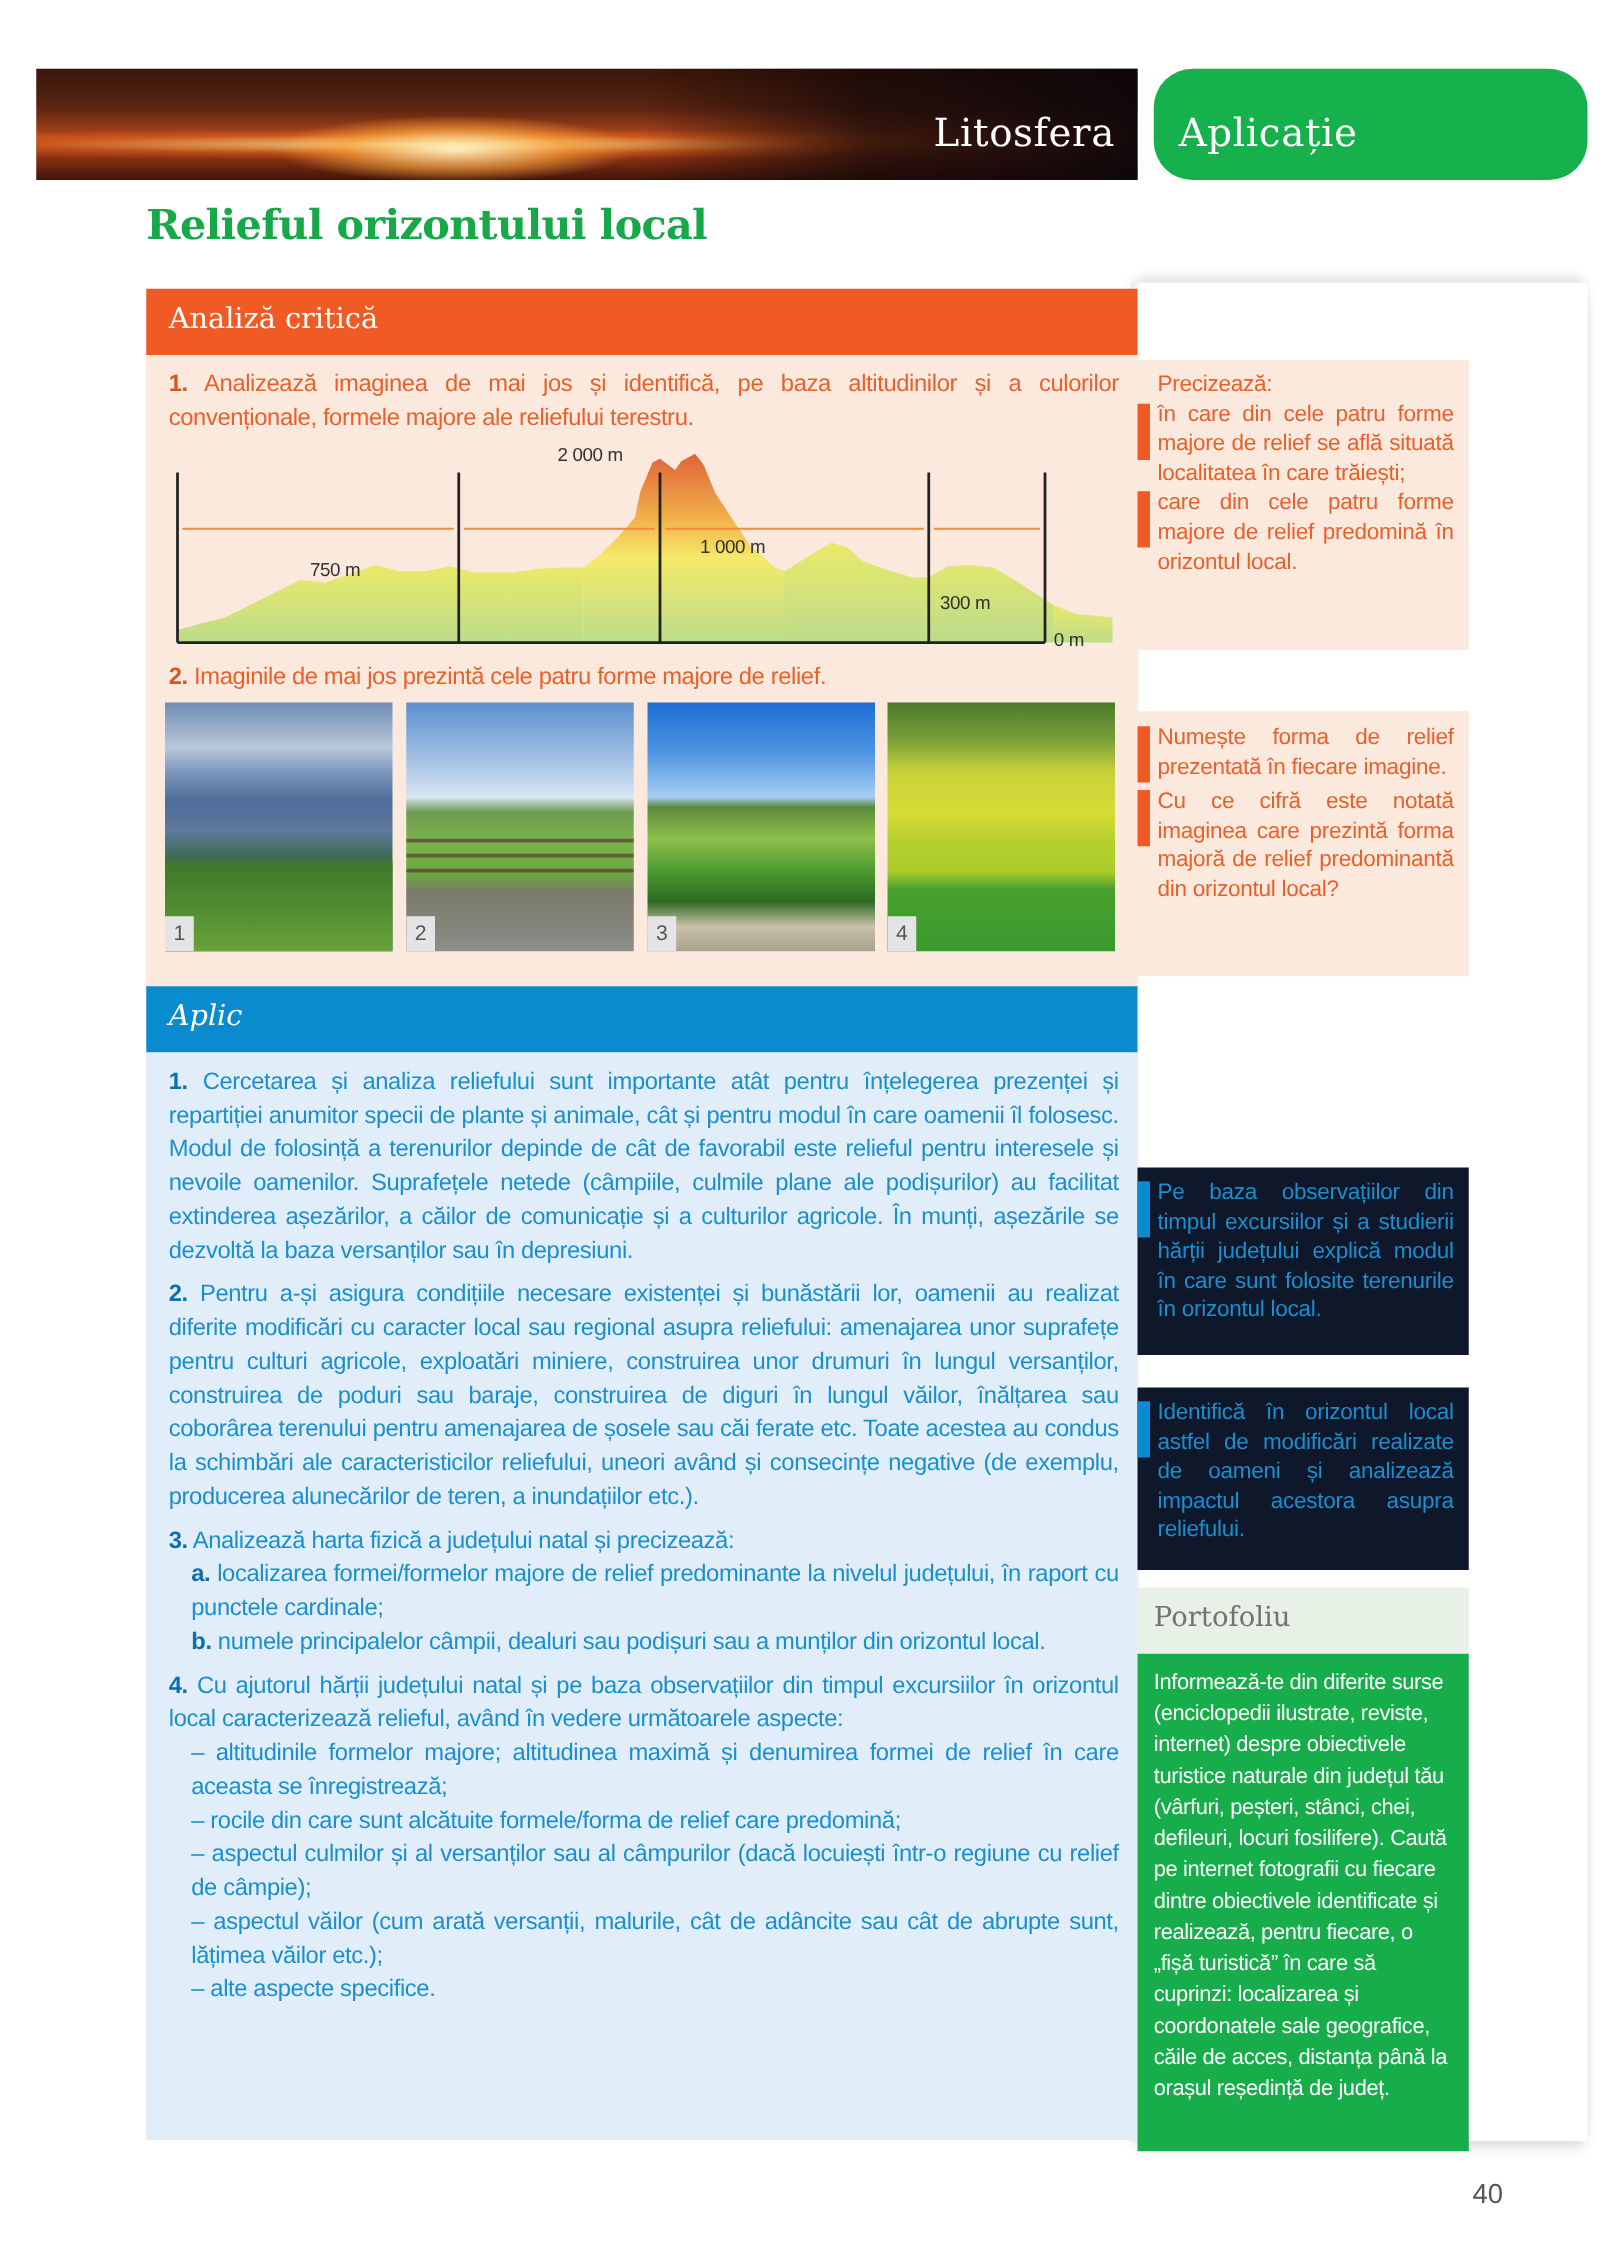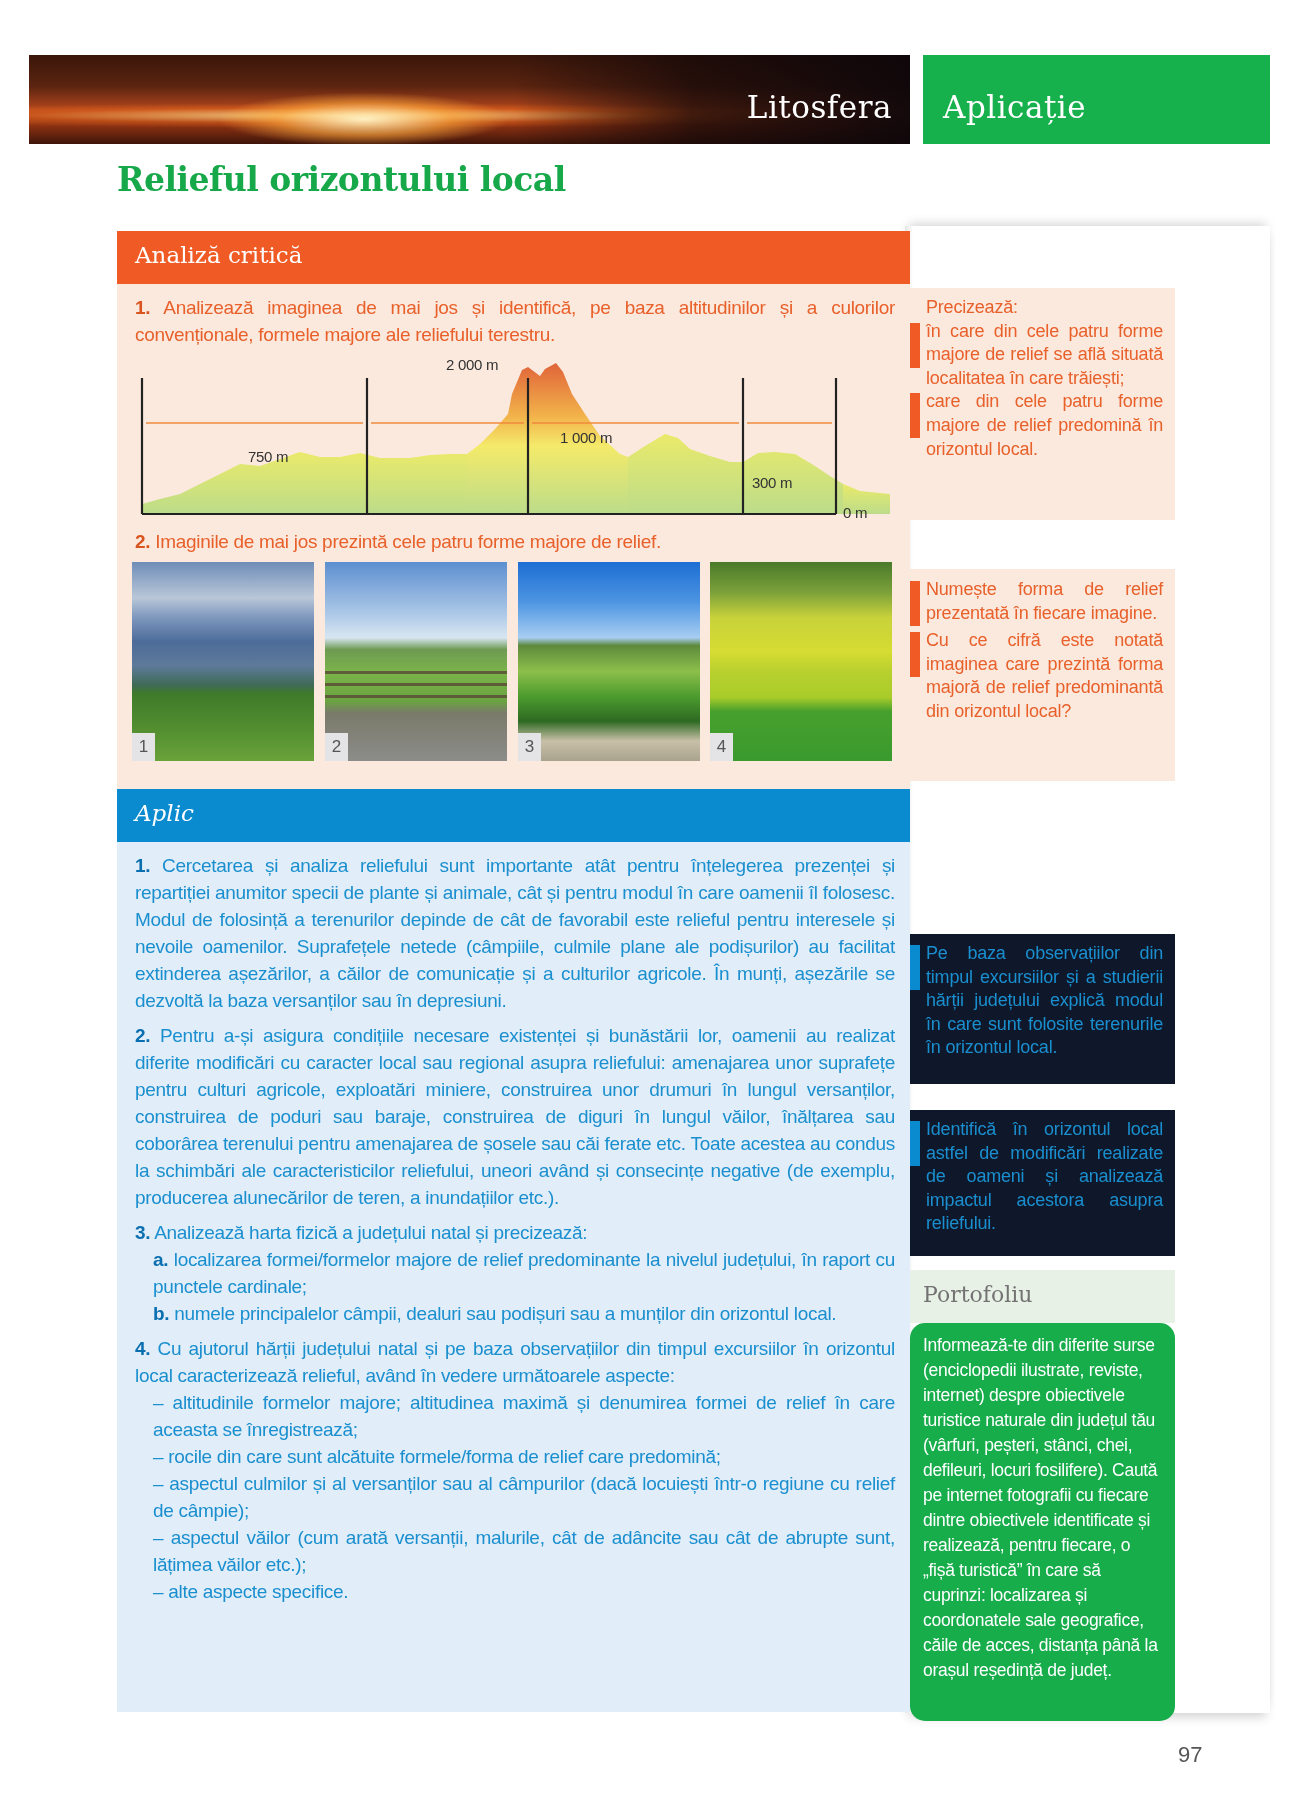--- a/index.html
+++ b/index.html
@@ -11,21 +11,21 @@
   .hdr-img { left: 29px; top: 29px; width: 881px; height: 89px;
     background:
       radial-gradient(ellipse 22% 40% at 38% 72%, rgba(255,245,200,0.95), rgba(255,170,60,0.6) 45%, rgba(0,0,0,0) 75%),
       radial-gradient(ellipse 60% 14% at 35% 68%, rgba(255,230,150,0.85), rgba(255,120,30,0.35) 60%, rgba(0,0,0,0) 100%),
       linear-gradient(180deg, #3a160a 0%, #5b2410 35%, #b4471c 62%, #8a3012 80%, #3e150a 100%);
   }
   .hdr-img::after { content: ""; position: absolute; right: 0; top: 0; width: 45%; height: 100%;
     background: linear-gradient(90deg, rgba(20,8,6,0) 0%, rgba(20,8,8,0.75) 45%, rgba(12,6,10,0.95) 100%); }
   .hdr-litosfera { position: absolute; right: 18px; top: 34px; z-index: 2; color: #ffffff;
     font-family: "DejaVu Serif", serif; font-size: 31px; letter-spacing: 0.5px; }
-  .hdr-green { left: 923px; top: 29px; width: 347px; height: 89px; background: #16b04c; }
+  .hdr-green { left: 923px; top: 29px; width: 347px; height: 89px; background: #16b04c; border-radius: 31px; }
   .hdr-aplicatie { position: absolute; left: 20px; top: 34px; color: #ffffff;
     font-family: "DejaVu Serif", serif; font-size: 31px; letter-spacing: 0.5px; }
 
   .page-title { left: 117px; top: 134px; color: #17a84a; font-family: "DejaVu Serif", serif;
     font-weight: bold; font-size: 33px; letter-spacing: -0.5px; }
 
   
   .right-panel { left: 905px; top: 200px; width: 365px; height: 1487px; background: #ffffff;
     box-shadow: 0 -6px 10px -4px rgba(0,0,0,0.18), 0 8px 10px -4px rgba(0,0,0,0.18); }
   .right-panel::before { content:""; position:absolute; left:0; top:0; width:8px; height:100%;
@@ -72,21 +72,21 @@
   .side-pink { background: #fce9de; color: #e8602a; }
   .side-blue { background: #0f172a; color: #1a8fcf; }
   .mark { position: relative; }
   .mark::before { content:""; position:absolute; left:-16px; top:3px; width:10px; height:45px; }
   .side-pink .mark::before { background: #f05a24; }
   .side-blue .mark::before { background: #0a8bd0; }
 
   .porto-head { left: 910px; top: 1244px; width: 265px; height: 53px; background: #e8f1e6; color: #737373;
     font-family: "DejaVu Serif", serif; font-size: 22px; padding: 12px 13px; }
   .porto-body { left: 910px; top: 1297px; width: 265px; height: 398px; background: #16ad4a; color: #ffffff;
-    font-size: 17.5px; line-height: 25px; padding: 10px 12px 8px 13px; letter-spacing: -0.3px; border-radius: 15px; }
+    font-size: 17.5px; line-height: 25px; padding: 10px 12px 8px 13px; letter-spacing: -0.3px; }
 
   .aplic-body { left: 135px; top: 826px; width: 760px; }
   .aplic-body p { margin-bottom: 8px; }
   .indent { padding-left: 18px; }
   .page-num { left: 1178px; top: 1716px; font-size: 22px; color: #555; font-family: "Liberation Sans", sans-serif; }
 </style>
 </head>
 <body>
 
 <div class="abs hdr-img">
@@ -230,13 +230,13 @@
   <div class="mark">Identifică în orizontul local astfel de modificări realizate de oameni și analizează impactul acestora asupra reliefului.</div>
 </div>
 
 <div class="abs porto-head">
   <span>Portofoliu</span>
 </div>
 <div class="abs porto-body">
   <span>Informează-te din diferite surse (enciclopedii ilustrate, reviste, internet) despre obiectivele turistice naturale din județul tău (vârfuri, peșteri, stânci, chei, defileuri, locuri fosilifere). Caută pe internet fotografii cu fiecare dintre obiectivele identificate și realizează, pentru fiecare, o „fișă turistică” în care să cuprinzi: localizarea și coordonatele sale geografice, căile de acces, distanța până la orașul reședință de județ.</span>
 </div>
 
-<div class="abs page-num">97</div>
+<div class="abs page-num">40</div>
 
 </body></html>

